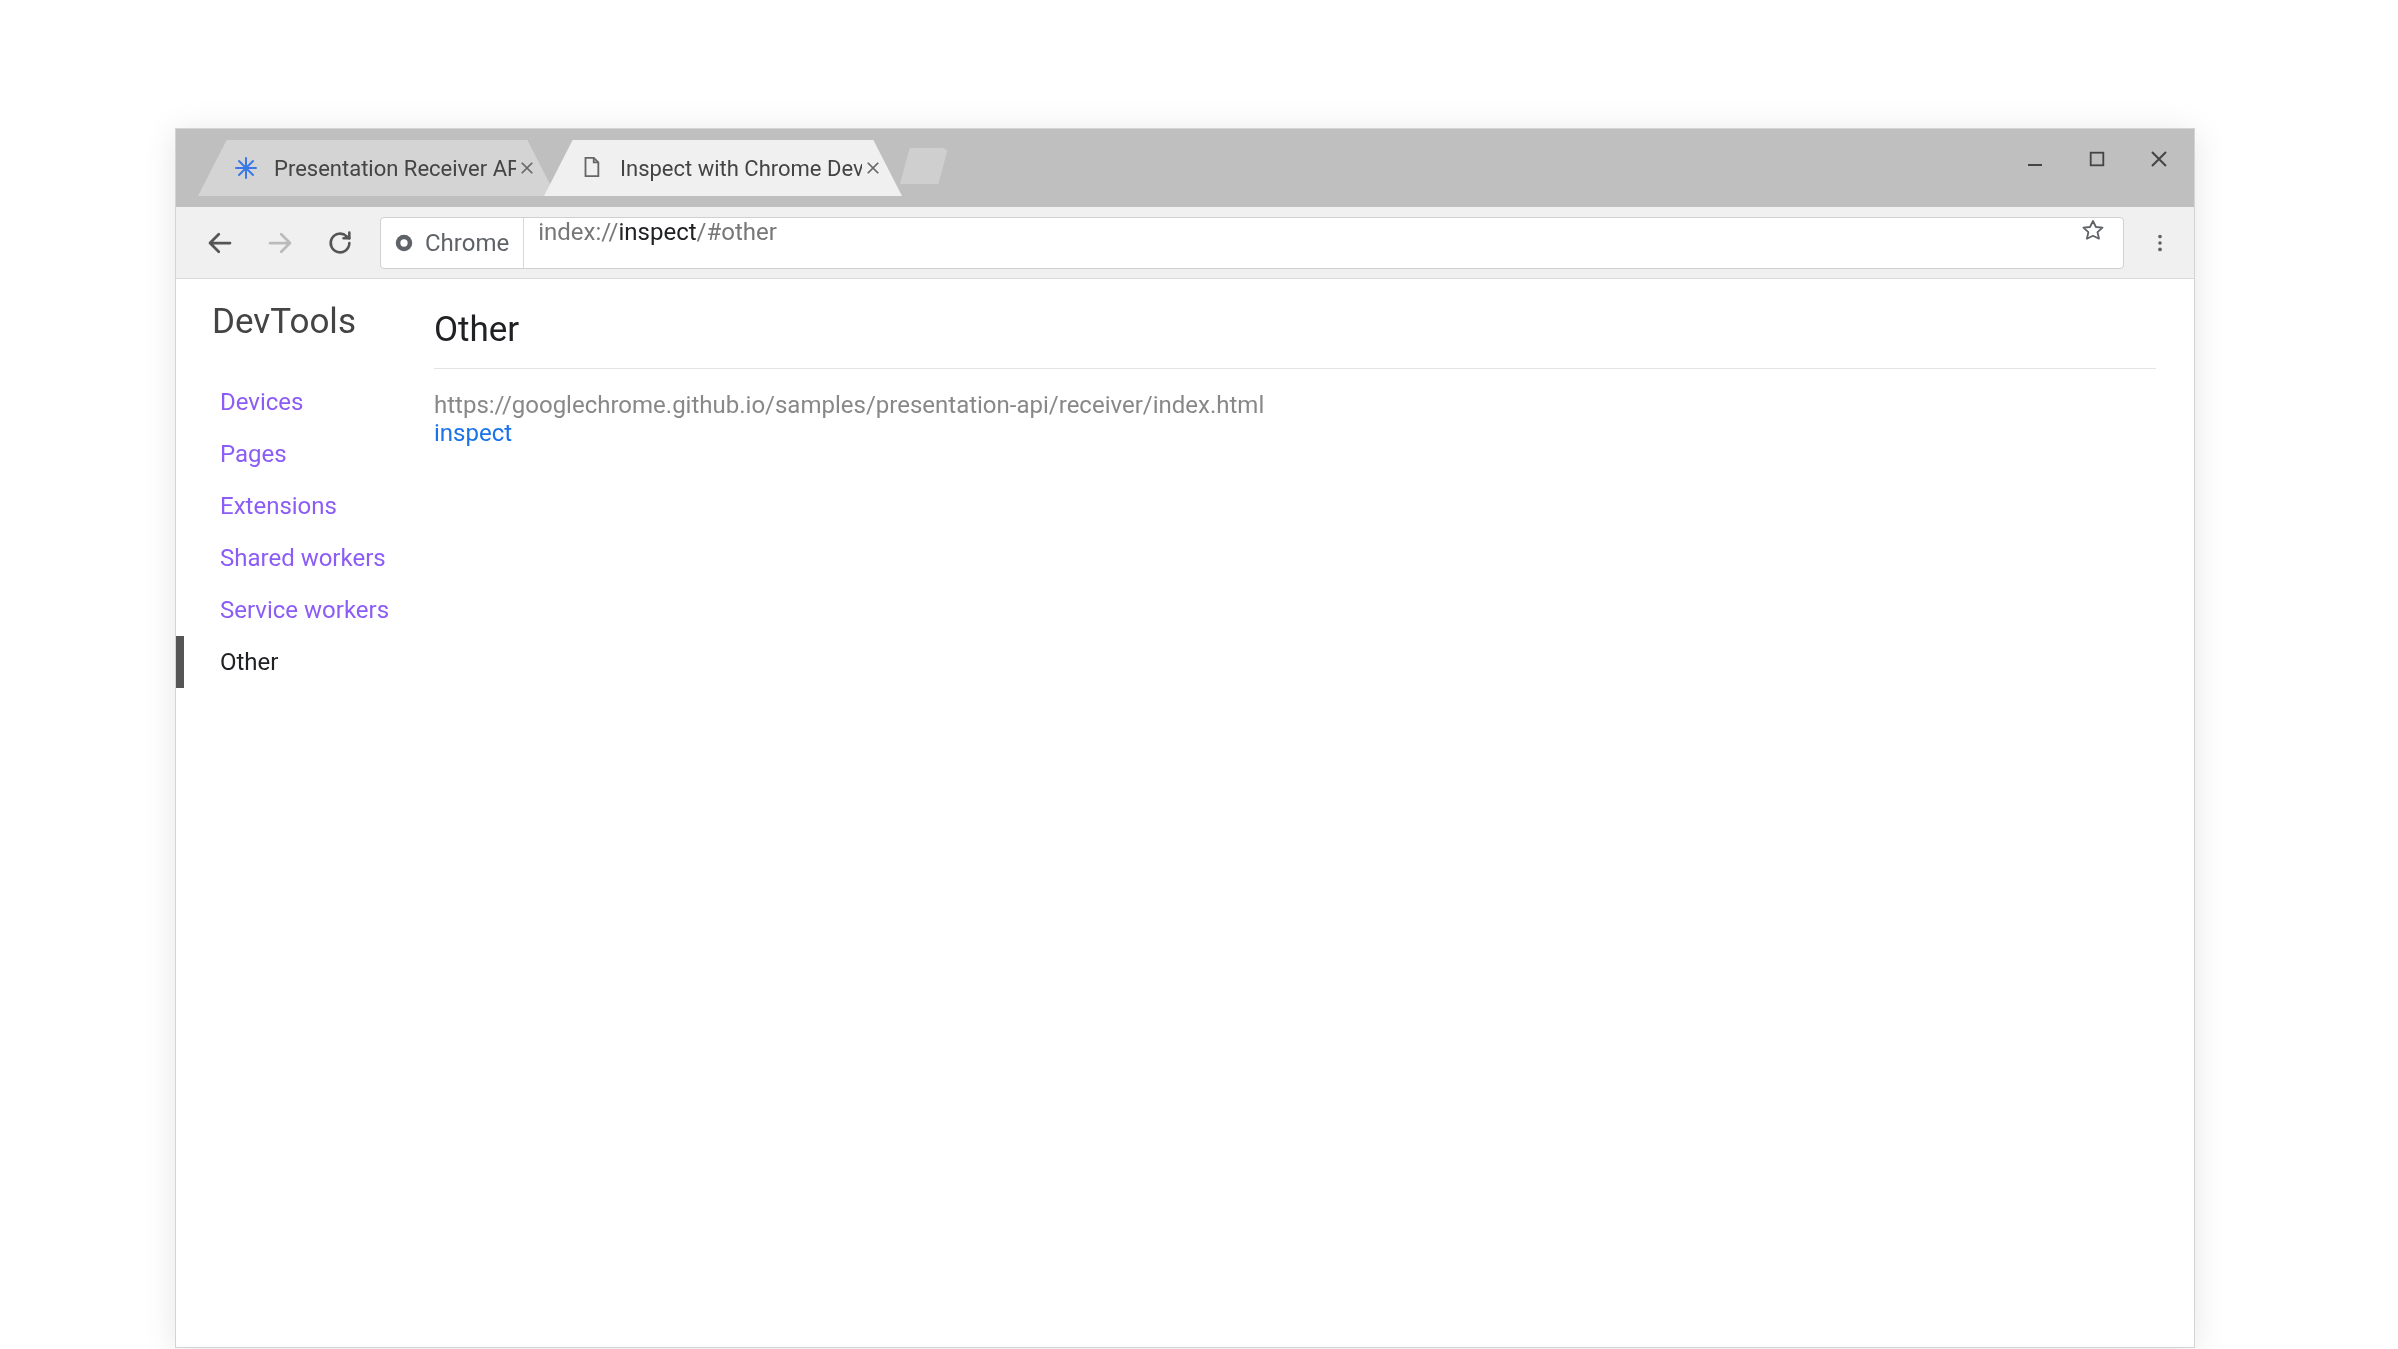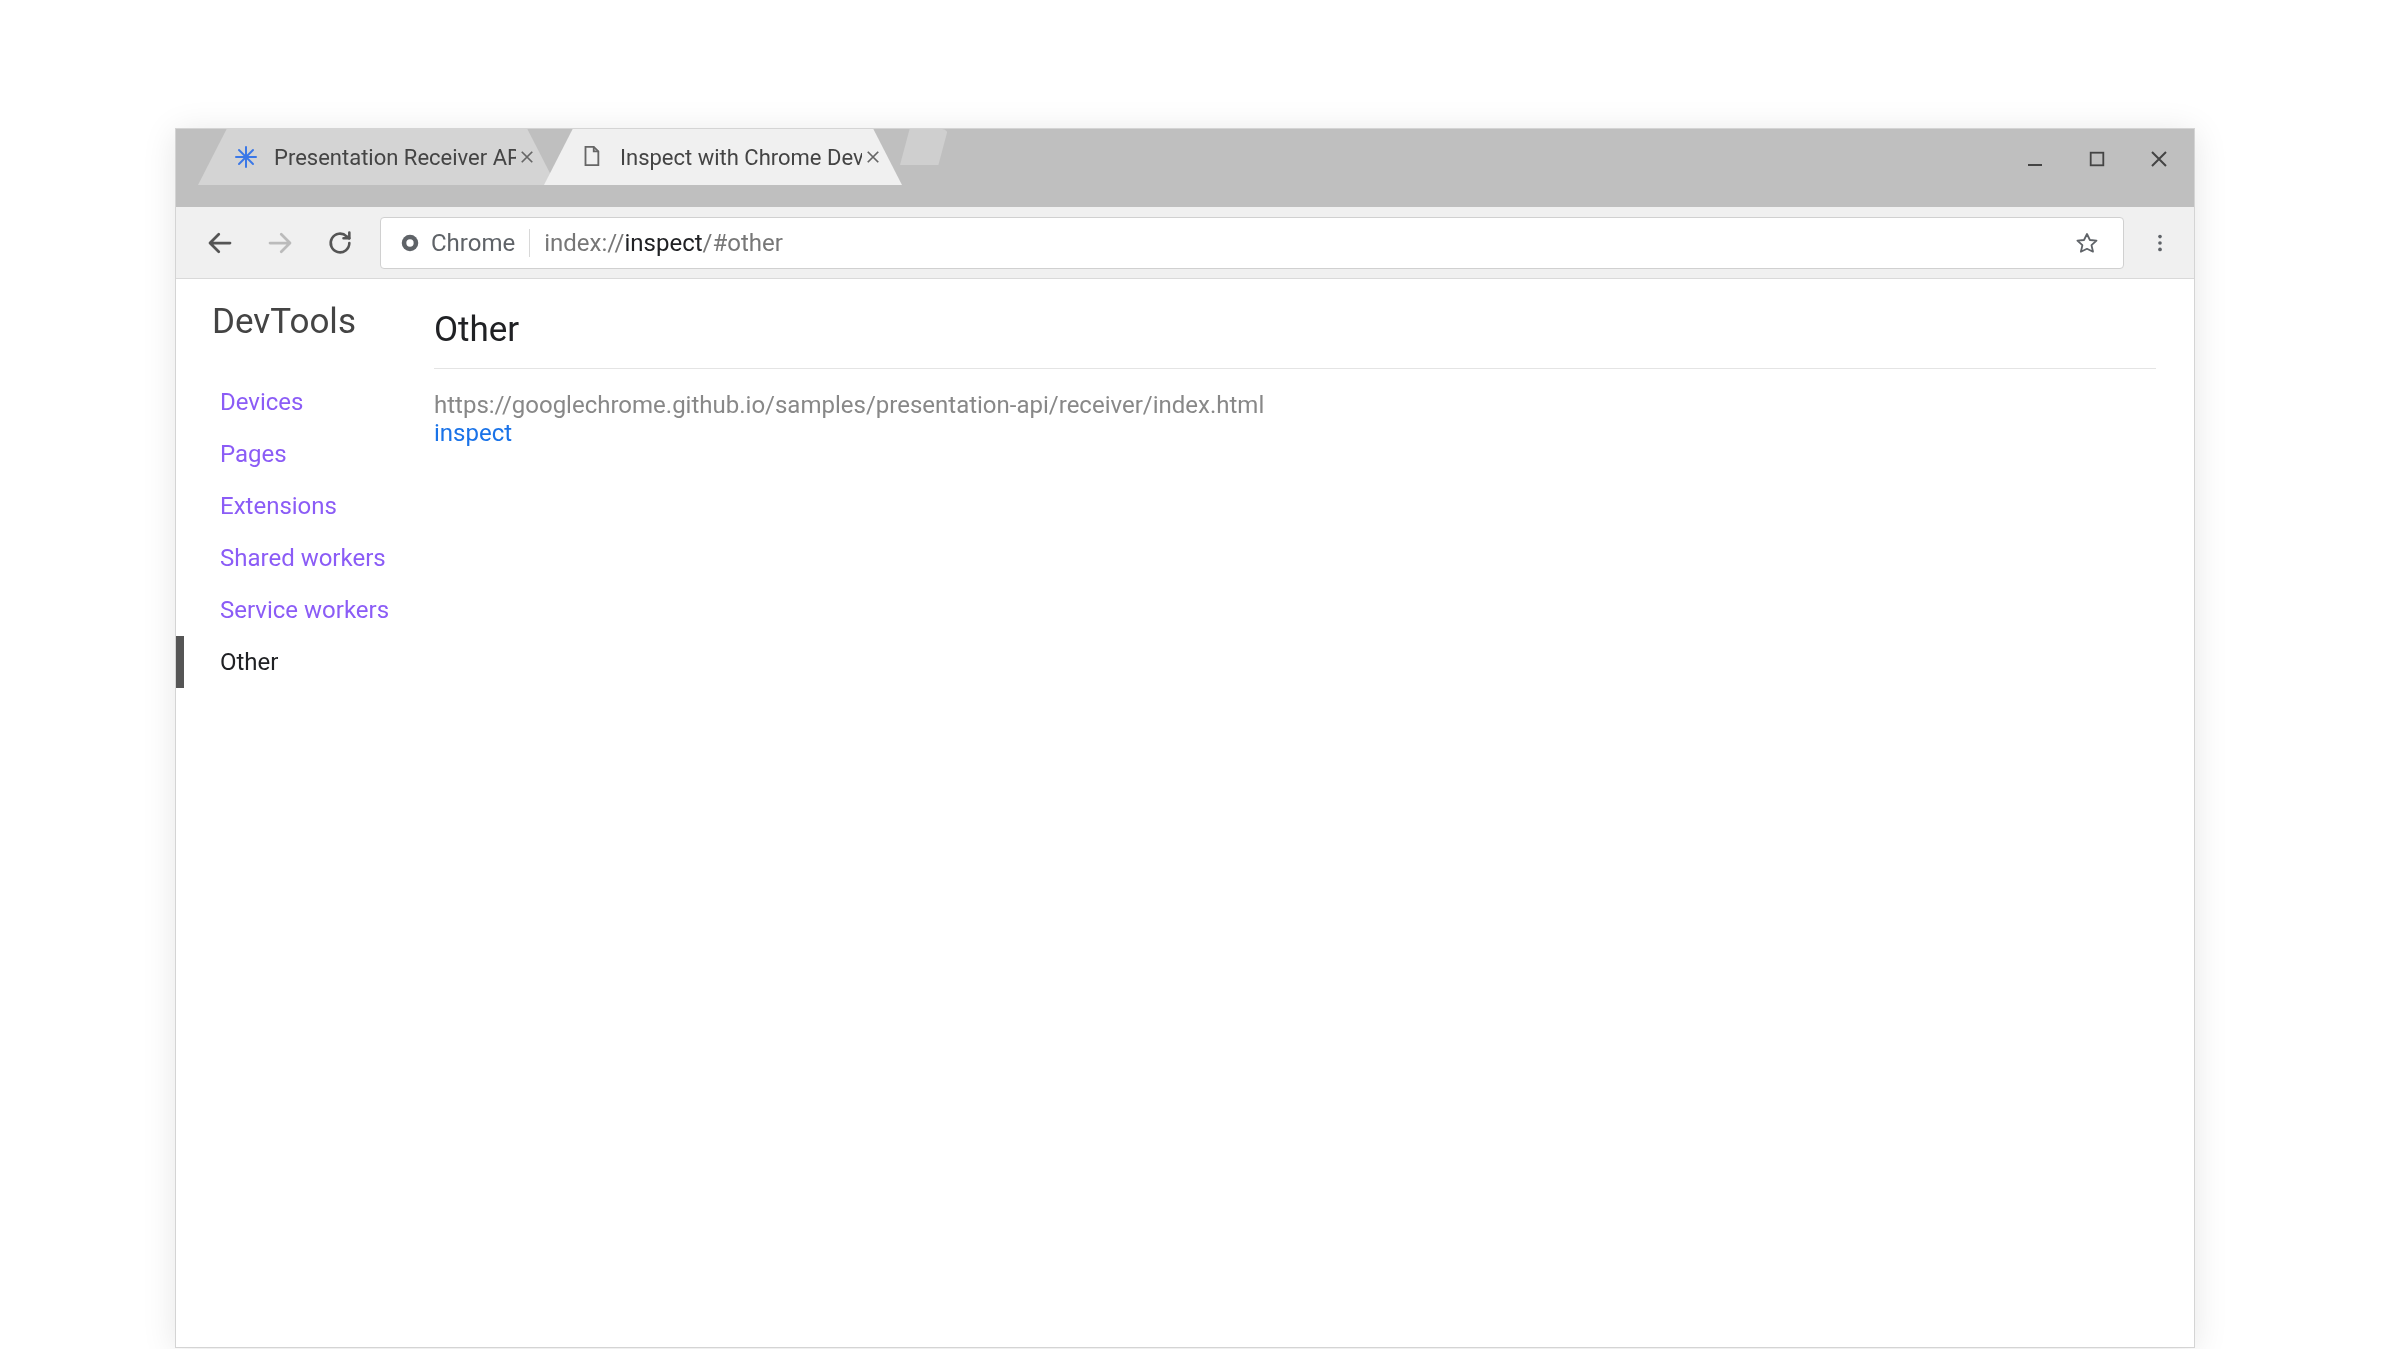--- a/index.html
+++ b/index.html
@@ -19,21 +19,21 @@
     background: #fff;
     box-shadow: 0 4px 32px rgba(0,0,0,0.10);
     border: 1px solid #d4d4d4;
     overflow: hidden;
   }
   
   .tab-bar {
     height: 78px;
     background: #bfbfbf;
     display: flex;
-    align-items: flex-start;
+    align-items: center;
     padding: 0 0 0 22px;
     position: relative;
   }
   .tab {
     height: 56px;
     width: 358px;
     display: flex;
     align-items: center;
     padding: 0 18px 0 36px;
     font-size: 22px;
@@ -113,22 +113,21 @@
   }
   .nav-btn.disabled { color: #b8b8b8; }
   .omnibox {
     flex: 1;
     height: 52px;
     background: #fff;
     border: 1px solid #d0d0d0;
     border-radius: 4px;
     margin: 0 10px;
     display: flex;
-    align-items: center;
-    padding: 0 18px;
+    padding: 0 12px;
     font-size: 24px;
   }
   .omnibox .site-badge {
     display: flex; align-items: center;
     color: #5f6368;
     padding-right: 14px;
     border-right: 1px solid #d8d8d8;
     margin-right: 14px;
     gap: 10px;
   }

